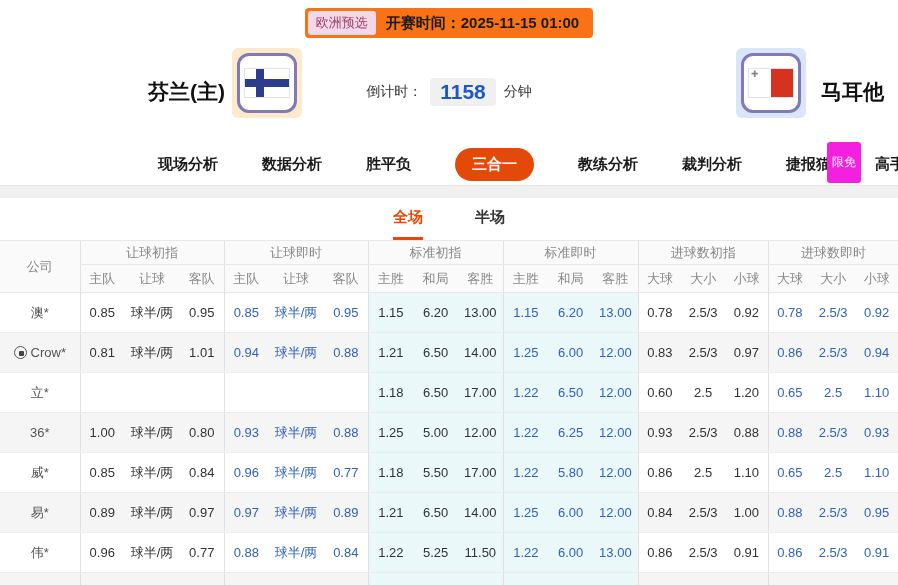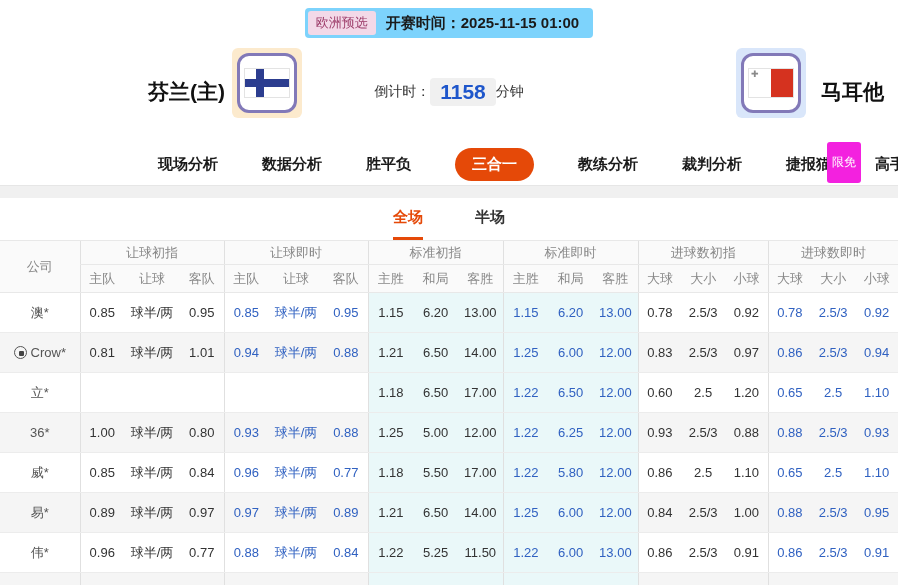--- a/index.html
+++ b/index.html
@@ -3,39 +3,39 @@
 <meta charset="utf-8">
 <style>
   * { margin:0; padding:0; box-sizing:border-box; }
   html,body { width:898px; }
   body {
     height:585px; overflow:hidden; background:#fff;
     font-family:"Liberation Sans","DejaVu Sans",sans-serif; color:#333;
   }
   
   .topbar { display:flex; justify-content:center; margin-top:8px; }
-  .topbar-pill { display:flex; align-items:center; background:#7dd3fc; border-radius:4px; padding:3px 14px 3px 3px; gap:10px; }
+  .topbar-pill { display:flex; align-items:center; background:#f97316; border-radius:4px; padding:3px 14px 3px 3px; gap:10px; }
   .league-badge { background:#f3d9e8; color:#9c3c69; font-size:13px; padding:3px 8px; border-radius:3px; }
   .kickoff { font-size:15px; font-weight:bold; color:#1a1a1a; }
   
   .teams { position:relative; height:96px; margin-top:10px; }
   .team-home { position:absolute; left:140px; top:30px; font-size:21px; font-weight:bold; color:#111;margin-left:8px; }
   .team-away { position:absolute; right:14px; top:30px; font-size:21px; font-weight:bold; color:#111;margin-left:14px; }
   .flagbox { position:absolute; top:0; width:70px; height:70px; border-radius:6px; display:flex; align-items:center; justify-content:center; }
   .flagbox.home { left:232px; background:#fceacd; }
   .flagbox.away { right:92px; background:#d9e6fa; }
   .flag-frame { width:60px; height:60px; background:#fff; border:3px solid #8279b8; border-radius:12px; display:flex; align-items:center; justify-content:center; }
   .flag { position:relative; width:44px; height:28px; overflow:hidden; box-shadow:0 0 0 1px #e3e3e3; }
   .flag-fi { background:#fff; }
   .flag-fi .h { position:absolute; left:0; top:10px; width:44px; height:8px; background:#2c3d8f; }
   .flag-fi .v { position:absolute; left:11px; top:0; width:8px; height:28px; background:#2c3d8f; }
   .flag-mt { background:#fff; }
   .flag-mt .red { position:absolute; right:0; top:0; width:22px; height:28px; background:#d5321f; }
   .flag-mt .cross { position:absolute; left:2px; top:0px; color:#8a8a8a; font-size:9px; }
-  .countdown { position:absolute; left:0; right:0; top:30px; display:flex; justify-content:center; align-items:center; gap:0;text-align:center; }
+  .countdown { position:absolute; left:0; right:0; top:30px; display:flex; justify-content:center; align-items:center; gap:8px;text-align:center; }
   .countdown-label, .countdown-unit { font-size:14px; color:#333; }
   .countdown-value { background:#f0f0f0; border-radius:4px; padding:2px 10px; font-size:21px; font-weight:bold; color:#1e56cb; }
   
   .nav { display:flex; align-items:center; gap:44px; height:42px; padding-left:158px; border-bottom:1px solid #e6e6e6; }
   .nav-item { font-size:15px; font-weight:600; color:#1a1a1a; cursor:pointer; position:relative; white-space:nowrap; }
   .nav-item.active { background:#e54908; color:#fff; padding:7px 17px; border-radius:17px; }
   .free-badge { position:absolute; top:-13px; right:-30px; background:#f321df; color:#fff; font-size:12px; font-weight:normal; padding:12px 5px; border-radius:3px; }
   .gray-band { height:12px; background:#f0f0f0; }
   
   .subtabs { display:flex; justify-content:center; gap:52px; padding-top:10px; height:42px; }

